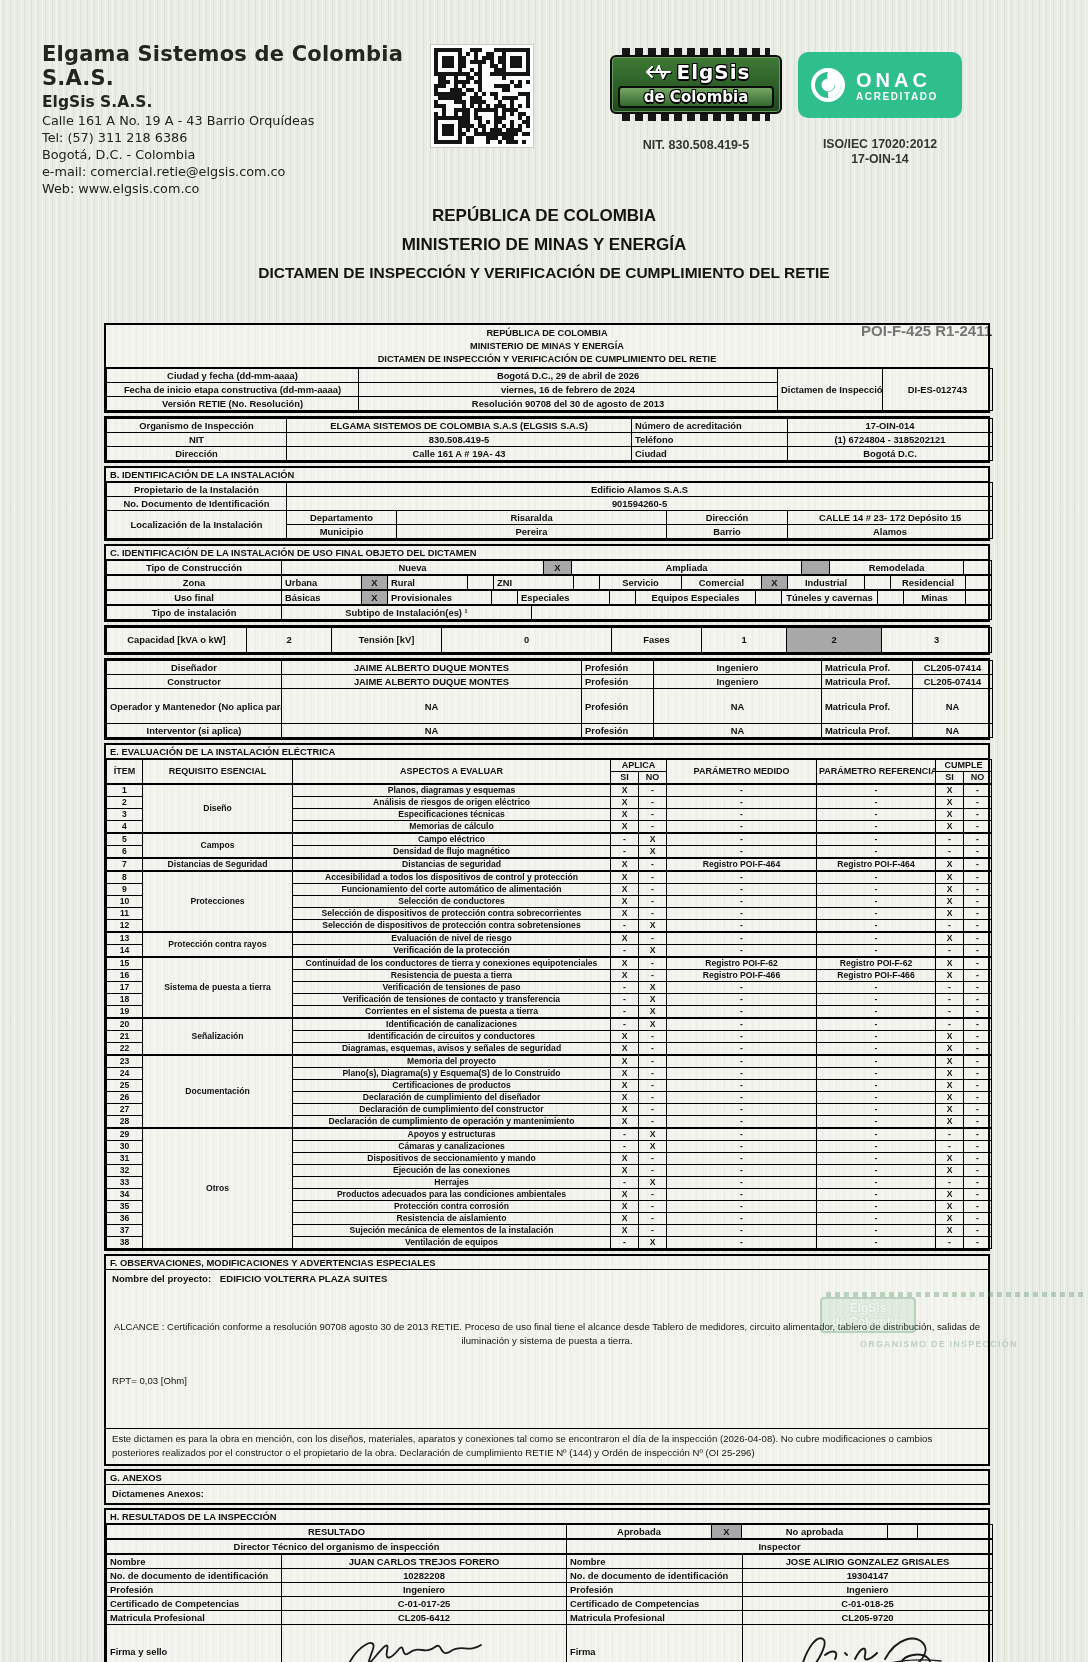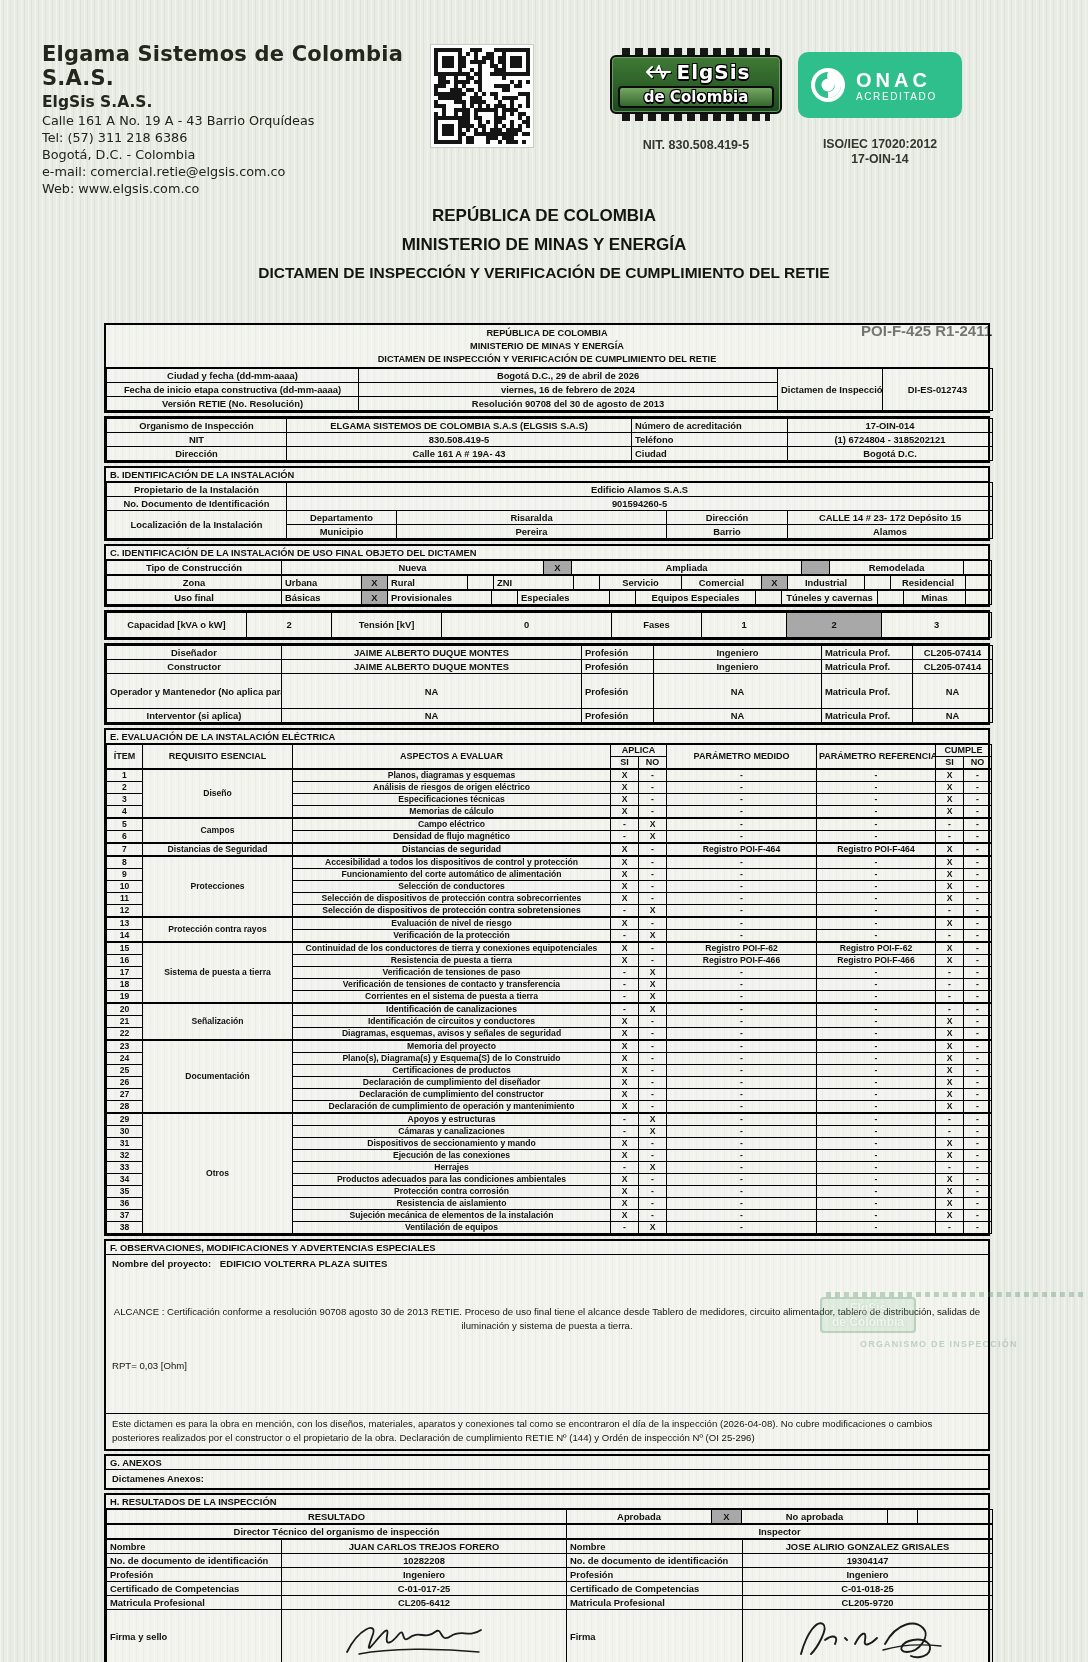--- a/index.html
+++ b/index.html
@@ -20,21 +20,21 @@
   .pins{height:7px;margin:0 12px;background:repeating-linear-gradient(90deg,#161616 0 8px,transparent 8px 13px);}
   .chip-body{border:2px solid #0c0c0c;border-radius:6px;background:linear-gradient(180deg,#3f7a35,#1d481f);padding:3px 6px 4px;box-shadow:inset 0 0 0 1px #6d9c63;}
   .chip-row1{display:flex;align-items:center;justify-content:center;gap:5px;}
   .outline-txt{color:#fff;font-weight:800;text-shadow:-1px -1px 0 #000,1px -1px 0 #000,-1px 1px 0 #000,1px 1px 0 #000,0 2px 0 #000;}
   .chip-name{font-size:20px;letter-spacing:1px;font-family:"DejaVu Sans",sans-serif;}
   .chip-banner{margin-top:2px;border:2px solid #0c0c0c;border-radius:4px;background:linear-gradient(180deg,#74a763,#35682f);text-align:center;font-size:15px;font-family:"DejaVu Sans",sans-serif;}
   .nit{position:absolute;left:610px;top:138px;width:172px;text-align:center;font-size:12.5px;font-weight:600;color:#33362c;}
   
   .onac{position:absolute;left:798px;top:52px;width:164px;height:66px;border-radius:10px;display:flex;align-items:center;padding:0 10px;box-sizing:border-box;gap:8px;}
   .onac-name{color:#fff;font-weight:700;font-size:20px;letter-spacing:4px;line-height:22px;}
-  .onac-sub{color:#fff;font-weight:400;font-size:10px;letter-spacing:1.6px;}
+  .onac-sub{color:#fff;font-weight:700;font-size:10px;letter-spacing:1.6px;}
   .iso{position:absolute;left:798px;top:137px;width:164px;text-align:center;font-size:12.3px;font-weight:600;color:#33362c;line-height:15px;}
   
   .main-titles{position:absolute;left:0;top:206px;width:100%;text-align:center;color:#15150f;}
   .mt1{font-size:17px;font-weight:800;}
   .mt2{font-size:17px;font-weight:800;margin-top:9px;}
   .mt3{font-size:15.5px;font-weight:800;margin-top:9px;}
   .form-code{position:absolute;top:322px;right:96px;font-size:15px;font-weight:700;}
   
   .form{position:absolute;left:104px;top:320px;width:886px;}
   .sec{border:2px solid #000;margin-top:3px;background:rgba(252,253,249,.42);}
@@ -545,20 +545,34 @@
           <td class="c"></td>
           <td class="c">Equipos Especiales</td>
           <td class="c"></td>
           <td class="c">Túneles y cavernas</td>
           <td class="c"></td>
           <td class="c">Minas</td>
           <td class="c"></td>
         </tr>
       </tbody>
         </table>
+      <table>
+        <colgroup>
+            <col style="width:175px">
+            <col style="width:250px">
+            <col style="width:460px">
+          </colgroup>
+        <tbody>
+            <tr>
+          <td class="c">Tipo de instalación</td>
+          <td class="c">Subtipo de Instalación(es) ¹</td>
+          <td></td>
+        </tr>
+      </tbody>
+        </table>
     </div>
 
     <div class="sec">
       <table class="cap">
         <colgroup>
             <col style="width:140px">
             <col style="width:85px">
             <col style="width:110px">
             <col style="width:170px">
             <col style="width:90px">

